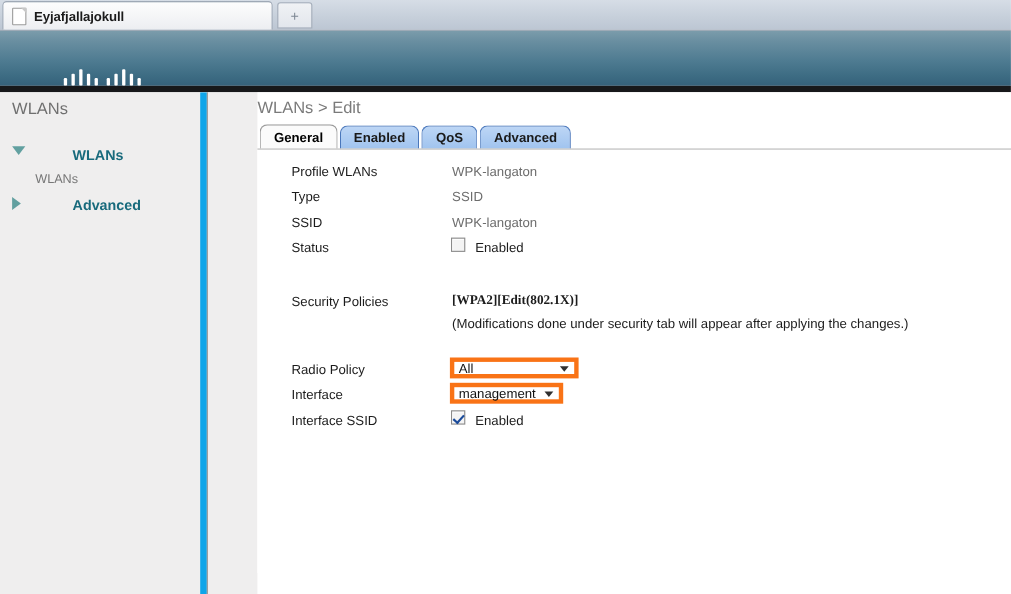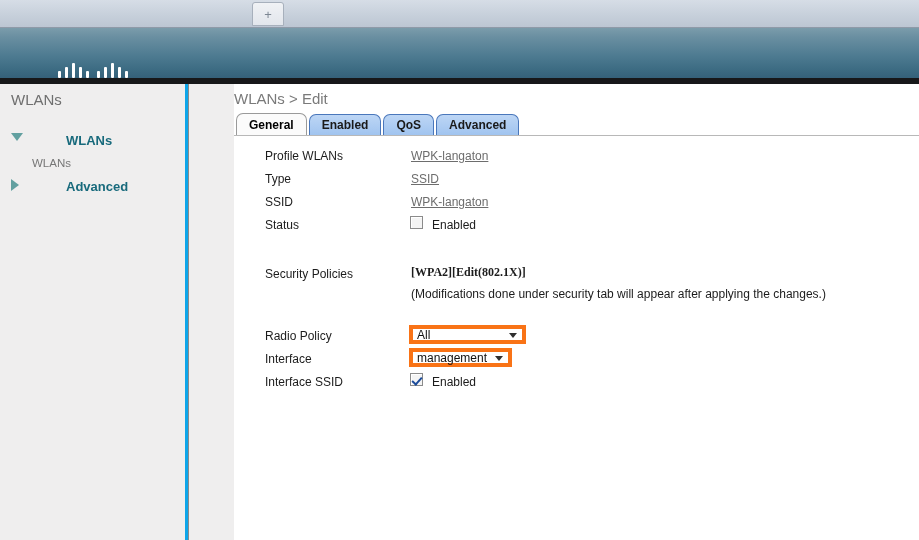--- a/index.html
+++ b/index.html
@@ -116,21 +116,21 @@
   
   .page {
     position: absolute; left: 0; top: 84px;
     width: 919px; height: 456px;
     background: #efeeee;
   }
   .sidebar {
     position: absolute; left: 0; top: 0;
     width: 188px; height: 456px;
     background: #efeeee;
-    border-right: 3px solid #0ea5e9;
+    border-right: 6px solid #0ea5e9;
   }
   .sidebar-divider {
     position: absolute; left: 188px; top: 0;
     width: 1px; height: 456px;
     background: #8a8a8a;
   }
   .sidebar-title {
     position: absolute; left: 11px; top: 7px;
     font-size: 15px;
     color: #6f6f6f;
@@ -223,21 +223,20 @@
     position: absolute;
     font-size: 12px;
     color: #1c1c1c;
     white-space: nowrap;
   }
   .fvalue {
     position: absolute;
     font-size: 12px;
     color: #6d6d6d;
     white-space: nowrap;
-    text-decoration: underline;
   }
   .fvalue-strong {
     position: absolute;
     font-size: 12px;
     font-weight: bold;
     color: #1c1c1c;
     font-family: "Liberation Serif", serif;
     white-space: nowrap;
   }
   .fnote {
@@ -287,20 +286,24 @@
     border-left: 4px solid transparent;
     border-right: 4px solid transparent;
     border-top: 5px solid #2f2f2f;
   }
 </style>
 </head>
 <body>
 
 <div class="browser-chrome">
   <div class="tabstrip">
+    <div class="btab">
+      <div class="btab-icon"></div>
+      <div class="btab-title">Eyjafjallajokull</div>
+    </div>
     <div class="newtab">+</div>
   </div>
 </div>
 
 <div class="cisco-header">
   <div class="cisco-logo">
     <div class="logo-bars">
       <span style="left:4px;  height:7px;"></span>
       <span style="left:11px; height:11px;"></span>
       <span style="left:18px; height:15px;"></span>

